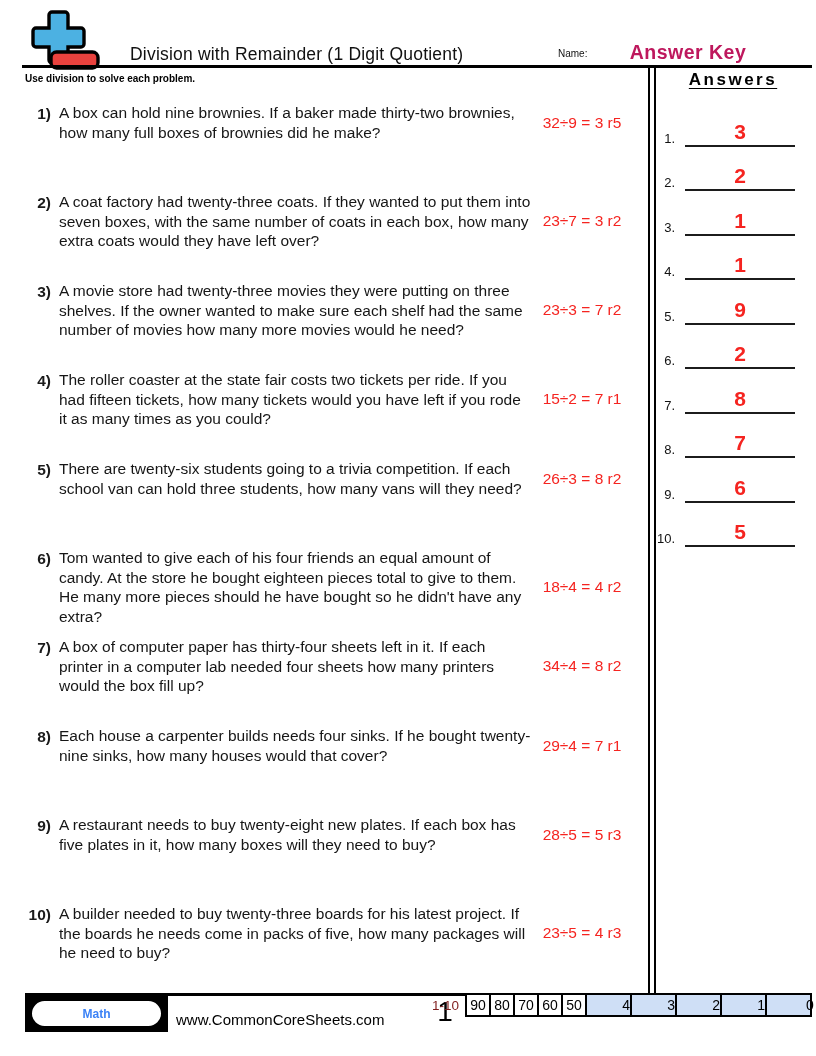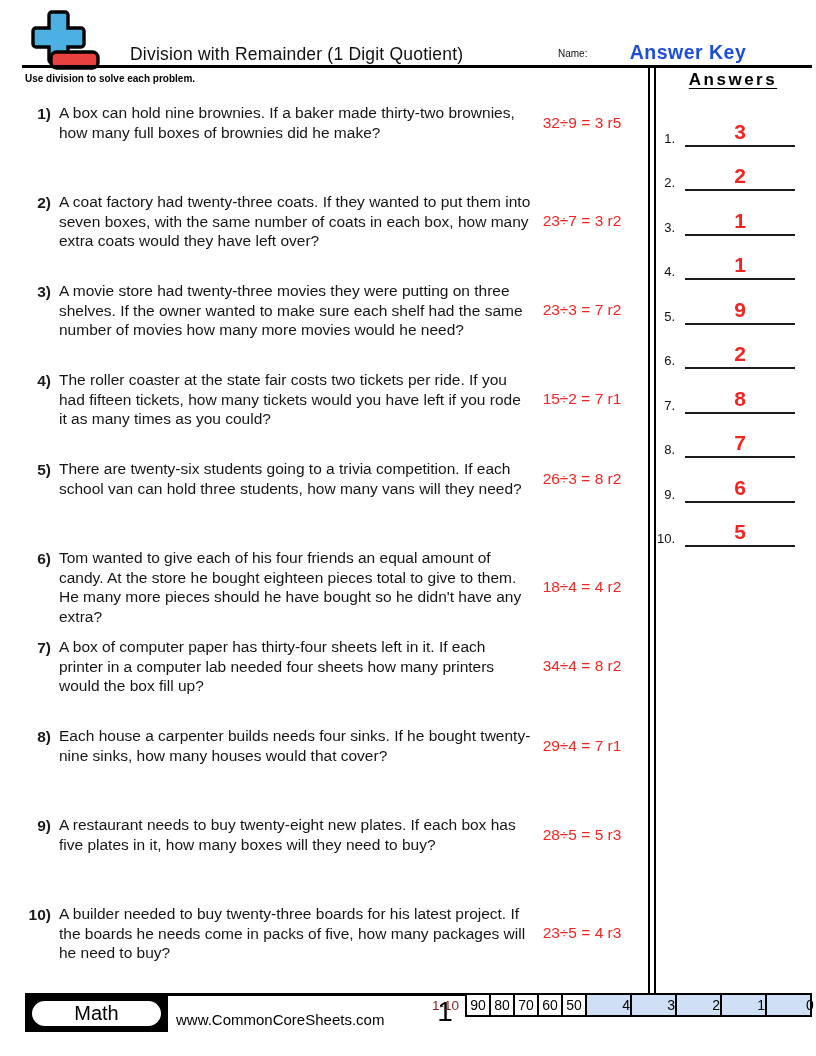--- a/index.html
+++ b/index.html
@@ -15,21 +15,21 @@
 
   
   .logo-wrap { position: absolute; left: 22px; top: 8px; width: 78px; height: 64px; }
   .worksheet-title {
     position: absolute; left: 130px; top: 44px; width: 400px;
     text-align: left; font-size: 17.5px; color: #111; letter-spacing: 0.2px;
   }
   .name-label { position: absolute; left: 558px; top: 48px; font-size: 10px; color: #111; }
   .answer-key {
     position: absolute; left: 608px; top: 41px; width: 160px; text-align: center;
-    font-size: 19.5px; font-weight: bold; color: #1d4ed8; letter-spacing: 0.5px;
+    font-size: 19.5px; font-weight: bold; color: #be185d; letter-spacing: 0.5px;
   }
   .header-line { position: absolute; left: 22px; top: 65px; width: 790px; height: 3px; background: #000; }
 
   
   .instructions {
     position: absolute; left: 25px; top: 73px;
     font-size: 10px; font-weight: bold; color: #000;
   }
 
   
@@ -79,21 +79,21 @@
 
   
   .footer-line { position: absolute; left: 25px; top: 993px; width: 787px; height: 2.5px; background: #000; }
   .math-badge {
     position: absolute; left: 25px; top: 995px; width: 143px; height: 37px;
     background: #000; display: flex; align-items: center; justify-content: center;
   }
   .math-pill {
     width: 133px; height: 29px; background: #fff; border: 2.5px solid #000;
     border-radius: 15px; display: flex; align-items: center; justify-content: center;
-    font-size: 20px; font-weight: normal; color: #000000;
+    font-size: 12px; font-weight: bold; color: #3b82f6;
   }
   .site-url { position: absolute; left: 176px; top: 1011px; font-size: 15px; color: #000; }
   .page-number { position: absolute; left: 420px; top: 996px; width: 50px; text-align: center; font-size: 28px; color: #000; }
 
   .score-table {
     position: absolute; right: 4px; top: 993px;
     display: flex; align-items: stretch;
   }
   .score-range-label {
     font-size: 13.5px; color: #7f1d1d; align-self: center;

